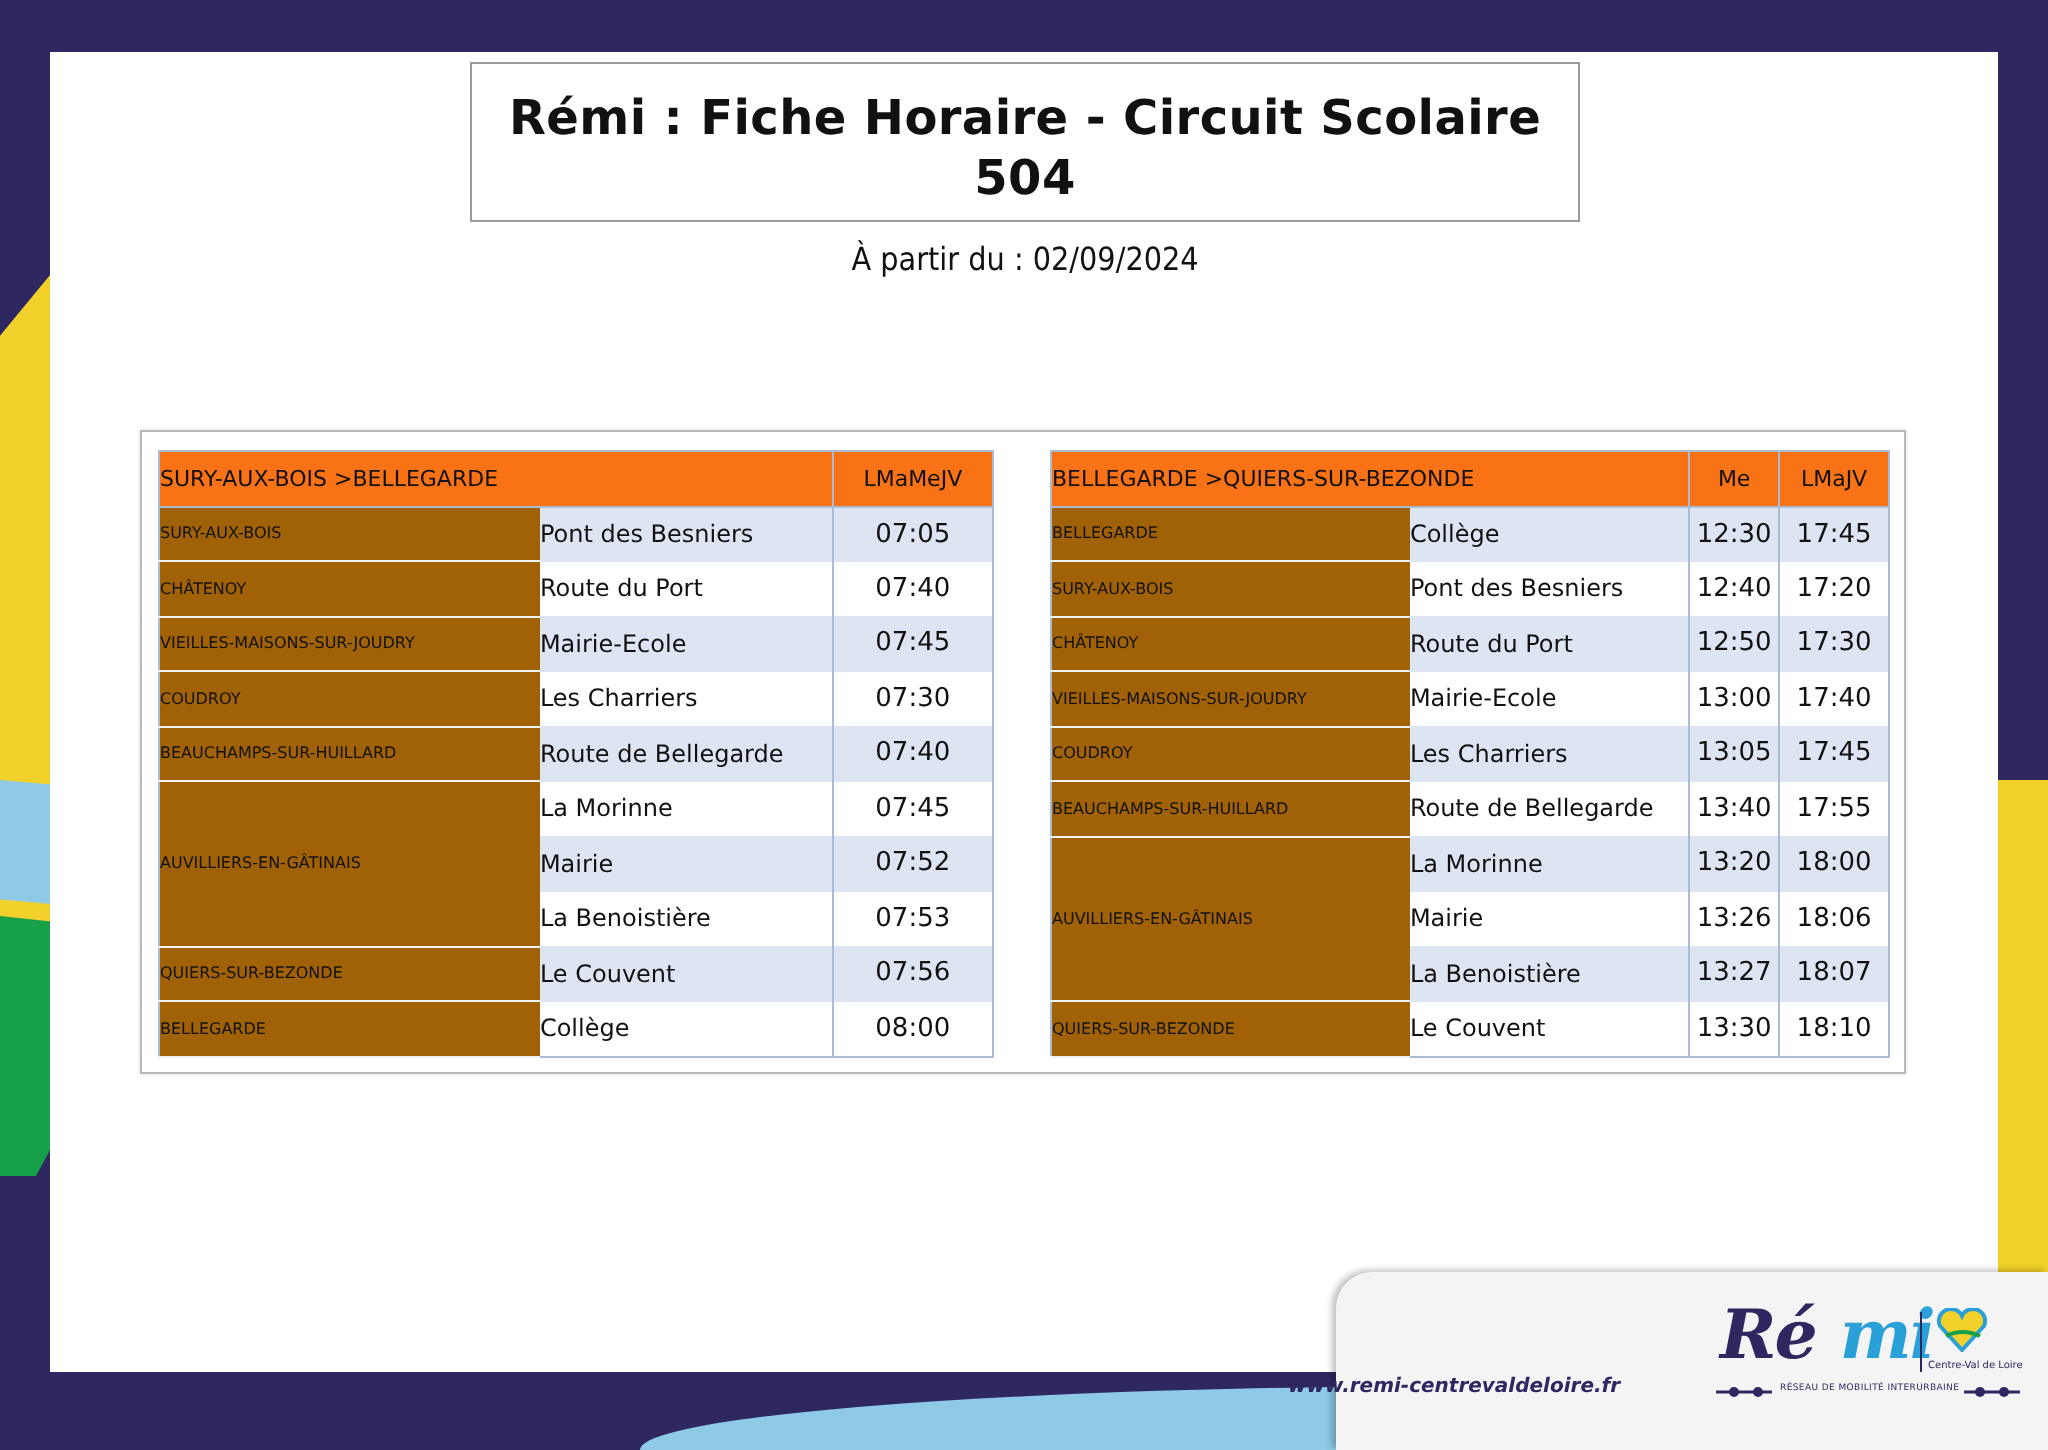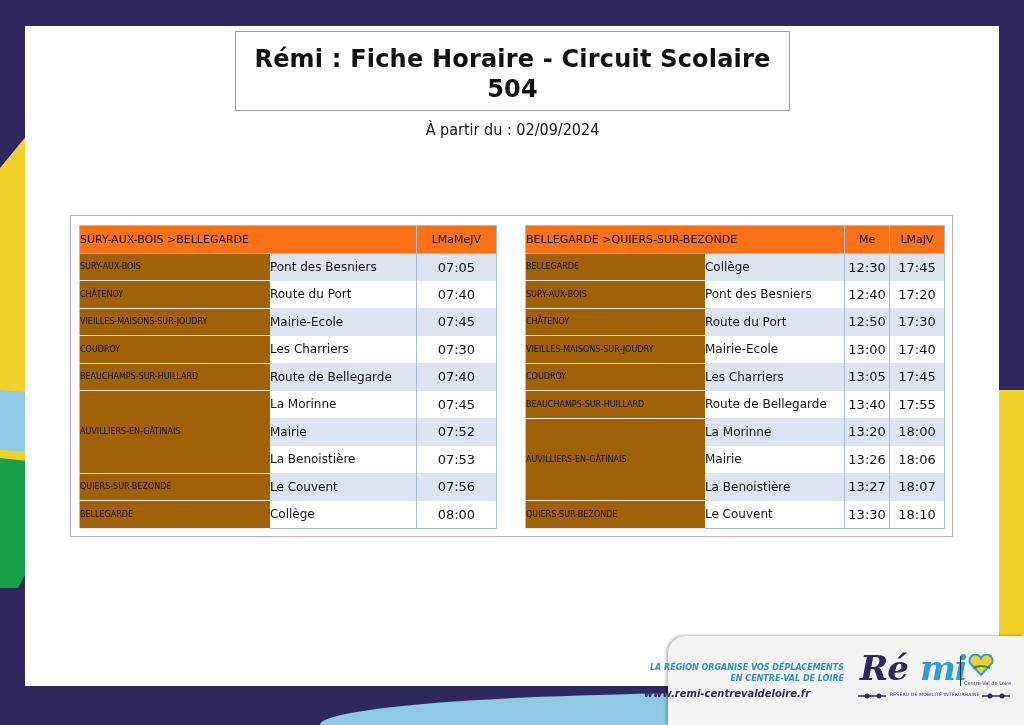--- a/index.html
+++ b/index.html
@@ -277,24 +277,20 @@
         <td class="time">13:30</td>
         <td class="time">18:10</td>
       </tr>
     </tbody>
       </table>
   </div>
 
 </div>
 
 <div class="footer-brand">
-  <div class="tagline">
-    <div>LA RÉGION ORGANISE VOS DÉPLACEMENTS</div>
-    <div>EN CENTRE-VAL DE LOIRE</div>
-  </div>
   <div class="website">www.remi-centrevaldeloire.fr</div>
   <div class="logo"><span>Ré</span><span class="mi">mi</span></div>
   <div class="logo-sep"></div>
   <svg class="heart" viewBox="0 0 26 22">
     <path d="M13 21 L2 9 A6 6 0 0 1 13 4 A6 6 0 0 1 24 9 Z" fill="#f2d12a" stroke="#2aa0d8" stroke-width="2"></path>
     <path d="M5 14 Q13 10 22 14" fill="none" stroke="#17a04a" stroke-width="2"></path>
   </svg>
   <div class="region-label">Centre-Val de Loire</div>
   <svg class="network-line" viewBox="0 0 152 8">
     <line x1="0" y1="4" x2="28" y2="4" stroke="#2f2760" stroke-width="1.5"></line>

